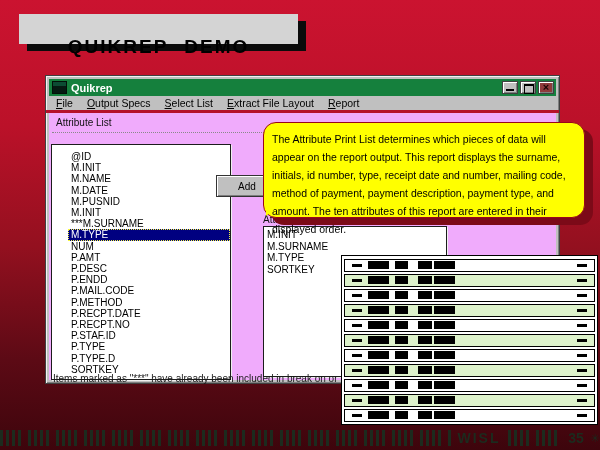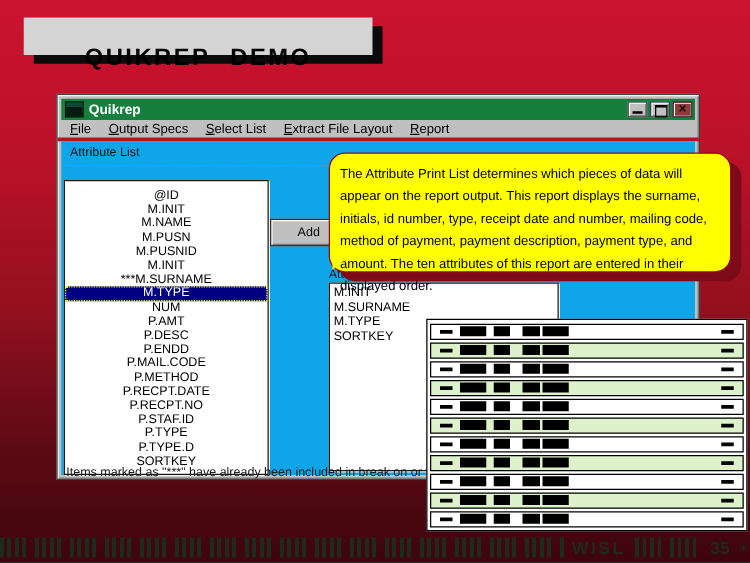--- a/index.html
+++ b/index.html
@@ -25,27 +25,27 @@
     box-shadow:inset 1px 1px 0 #fff, inset -1px -1px 0 #808080;padding:0;position:relative;cursor:pointer;}
   .glyph-min{position:absolute;left:3px;bottom:2px;width:8px;height:2px;background:#000;}
   .glyph-max{position:absolute;left:3px;top:2px;width:8px;height:7px;border:1px solid #000;border-top-width:2px;}
   .ctl.close{background:#8e3a3a;}
   .glyph-x{position:absolute;left:0;top:-1px;width:100%;text-align:center;font-size:11px;font-weight:700;color:#1a0505;line-height:13px;}
 
   .menubar{position:absolute;left:3px;top:20px;right:3px;height:14px;background:#c0c0c0;
     display:flex;align-items:center;font-size:10.5px;color:#000;}
   .menu-item{padding:0 7px;cursor:pointer;}
   .gapline{position:absolute;left:0;top:34px;width:100%;height:3px;background:#b5112a;}
-  .client{position:absolute;left:3px;top:37px;right:3px;bottom:3px;background:#0ea5e9;}
+  .client{position:absolute;left:3px;top:37px;right:3px;bottom:3px;background:#f0abfc;}
 
   .attr-label{position:absolute;left:7px;top:4px;font-size:10px;color:#111;}
   .dotted{position:absolute;left:3px;top:19px;width:252px;border-top:1px dotted #8a8a8a;}
 
   .listbox{position:absolute;background:#fff;border:1px solid #1c1c1c;box-shadow:1px 1px 0 #efefef;overflow:hidden;}
-  .left-list{left:2px;top:31px;width:162px;height:228px;padding:6px 0 0 0;text-align:center;}
+  .left-list{left:2px;top:31px;width:162px;height:228px;padding:6px 0 0 16px;}
   .list-item{font-size:10px;line-height:11.2px;padding:0 3px;white-space:nowrap;color:#000;cursor:pointer;}
   .list-item.selected{background:#000080;color:#fff;outline:1px dotted #f5f540;outline-offset:-1px;}
   .print-list{left:214px;top:113px;width:182px;height:147px;padding:2px 0 0 0;}
   .print-list .list-item{line-height:11.5px;}
 
   .add-btn{position:absolute;left:167px;top:62px;width:62px;height:22px;background:#c0c0c0;
     border:1px solid #333;box-shadow:inset 1px 1px 0 #fff, inset -1px -1px 0 #7d7d7d;
     font-size:10px;color:#000;font-family:"Liberation Sans",sans-serif;cursor:pointer;}
   .print-label{position:absolute;left:214px;top:101px;font-size:10px;color:#111;}
   .status{position:absolute;left:4px;top:260px;font-size:10px;color:#1a1a1a;white-space:nowrap;}
@@ -114,21 +114,21 @@
         <div class="menu-item"><u>R</u>eport</div>
       </div>
     <div class="gapline"></div>
     <div class="client">
       <div class="attr-label">Attribute List</div>
       <div class="dotted"></div>
       <div class="listbox left-list">
           <div class="list-item">@ID</div>
           <div class="list-item">M.INIT</div>
           <div class="list-item">M.NAME</div>
-          <div class="list-item">M.PUSN</div>
+          <div class="list-item">M.DATE</div>
           <div class="list-item">M.PUSNID</div>
           <div class="list-item">M.INIT</div>
           <div class="list-item">***M.SURNAME</div>
           <div class="list-item selected">M.TYPE</div>
           <div class="list-item">NUM</div>
           <div class="list-item">P.AMT</div>
           <div class="list-item">P.DESC</div>
           <div class="list-item">P.ENDD</div>
           <div class="list-item">P.MAIL.CODE</div>
           <div class="list-item">P.METHOD</div>

